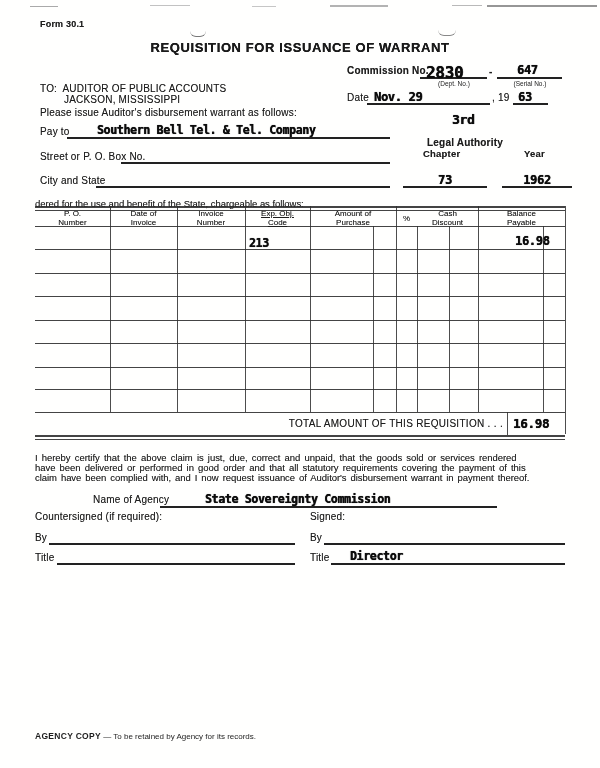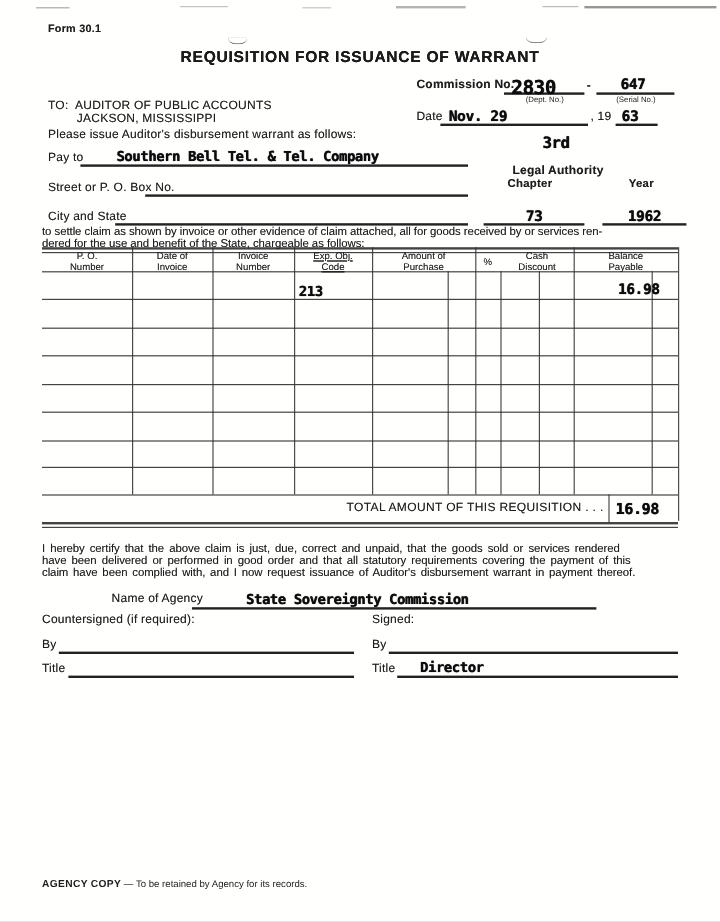--- a/index.html
+++ b/index.html
@@ -73,21 +73,20 @@
 
   <div class="abs lbl" style="left:40px;top:151px;">Street or P. O. Box No.</div>
   <div class="abs ul" style="left:121px;top:162px;width:269px;height:1.5px;"></div>
   <div class="abs lbl" style="left:40px;top:175px;">City and State</div>
   <div class="abs ul" style="left:96px;top:186px;width:294px;height:1.5px;"></div>
   <div class="abs ul" style="left:403px;top:186px;width:84px;height:1.5px;"></div>
   <div class="abs typed" style="left:403px;top:173px;width:84px;text-align:center;font-size:12px;">73</div>
   <div class="abs ul" style="left:502px;top:186px;width:70px;height:1.5px;"></div>
   <div class="abs typed" style="left:502px;top:173px;width:70px;text-align:center;font-size:12px;">1962</div>
 
-  <div class="abs para" style="left:35px;top:188px;">to settle claim as shown by invoice or other evidence of claim attached, all for goods received by or services ren-</div>
   <div class="abs para" style="left:35px;top:198px;">dered for the use and benefit of the State, chargeable as follows:</div>
 
   <div class="hl" style="top:206px;height:1.5px;"></div>
   <div class="hl" style="top:209.5px;"></div>
   <div class="hl" style="top:226px;"></div>
   <div class="hl" style="top:249px;"></div>
   <div class="hl" style="top:272.5px;"></div>
   <div class="hl" style="top:296px;"></div>
   <div class="hl" style="top:319.5px;"></div>
   <div class="hl" style="top:343px;"></div>

